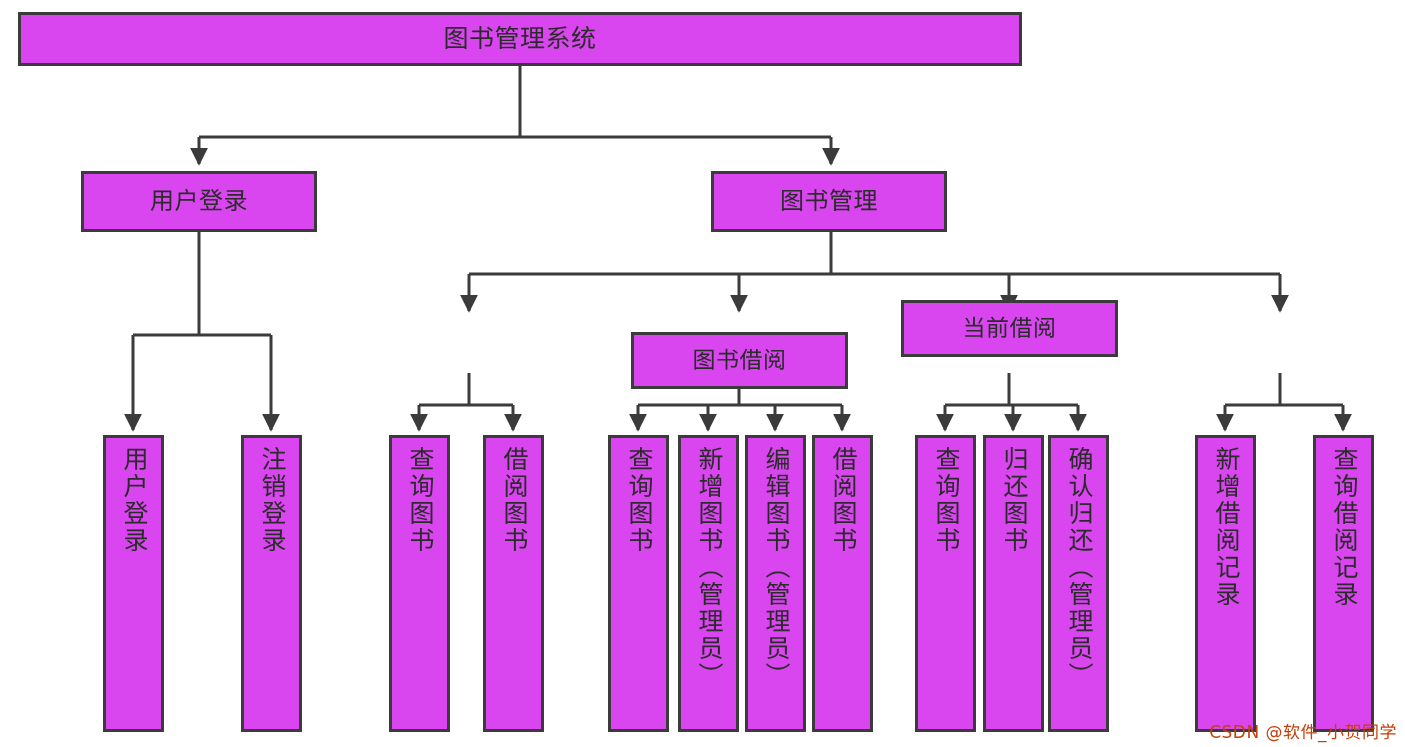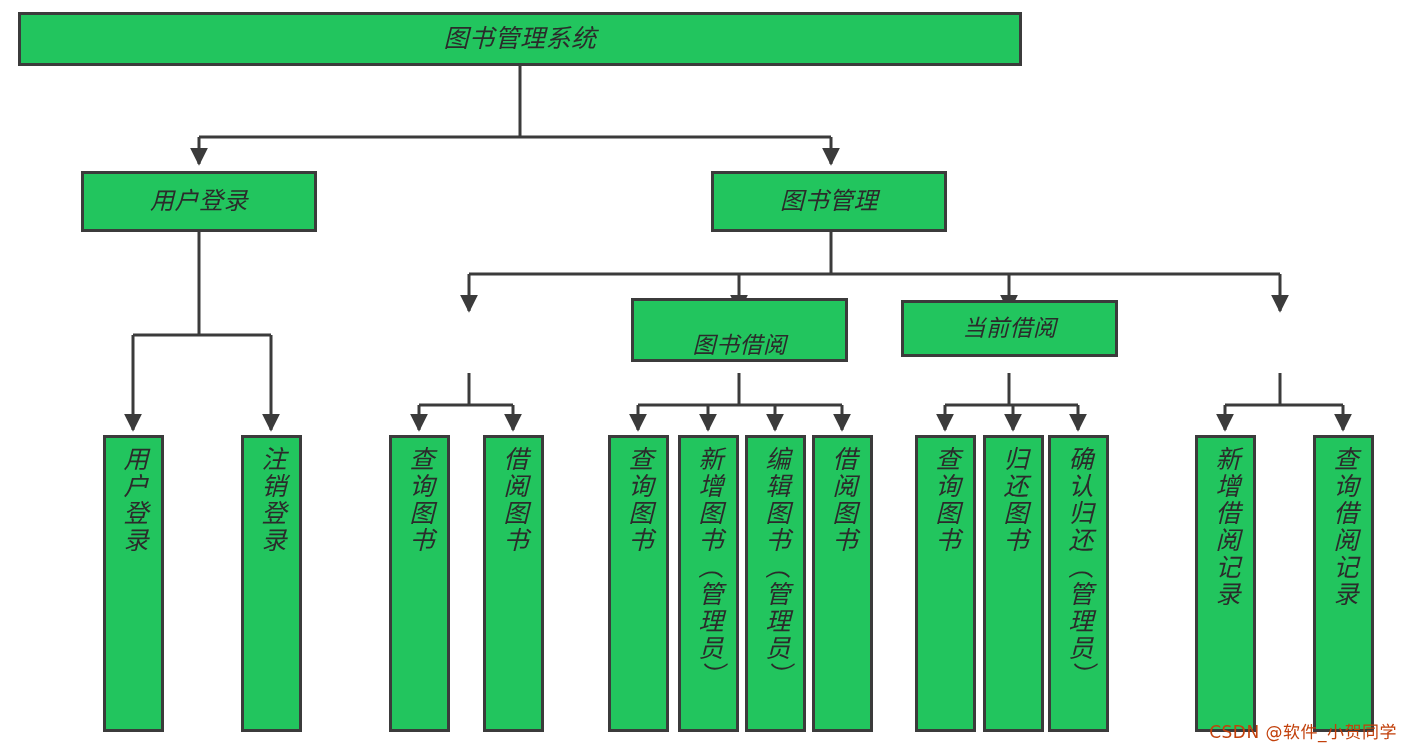--- a/index.html
+++ b/index.html
@@ -21,29 +21,28 @@
   #edge-layer {
     position: absolute;
     left: 0;
     top: 0;
     width: 1405px;
     height: 747px;
   }
   .node {
     position: absolute;
     box-sizing: border-box;
-    background: #22c55e;
+    background: #d946ef;
     border: 3px solid #3b3b3b;
     display: flex;
     align-items: center;
     justify-content: center;
     text-align: center;
     color: #2b2b2b;
     z-index: 2;
-    font-style: italic;
   }
   .node .label {
     display: block;
     line-height: 1.18;
     letter-spacing: 0.5px;
   }
   .node-root .label { font-size: 25px; }
   .node-l1 .label  { font-size: 24px; }
   .node-l2 .label  { font-size: 23px; }
   .node-leaf {
@@ -130,21 +129,21 @@
     <span class="label">图书管理系统</span>
   </div>
 
   <div class="node node-l1" style="left:81px; top:171px; width:236px; height:61px;">
     <span class="label">用户登录</span>
   </div>
   <div class="node node-l1" style="left:711px; top:171px; width:236px; height:61px;">
     <span class="label">图书管理</span>
   </div>
 
-  <div class="node node-l2" style="left:631px; top:298px; width:217px; height:64px;align-items:flex-end;">
+  <div class="node node-l2" style="left:631px; top:332px; width:217px; height:57px;">
     <span class="label">图书借阅</span>
   </div>
   <div class="node node-l2" style="left:901px; top:300px; width:217px; height:57px;">
     <span class="label">当前借阅</span>
   </div>
 
   <div class="node node-leaf" style="left:103px; top:435px; width:61px; height:297px;">
     <span class="label">用户登录</span>
   </div>
   <div class="node node-leaf" style="left:241px; top:435px; width:61px; height:297px;">

